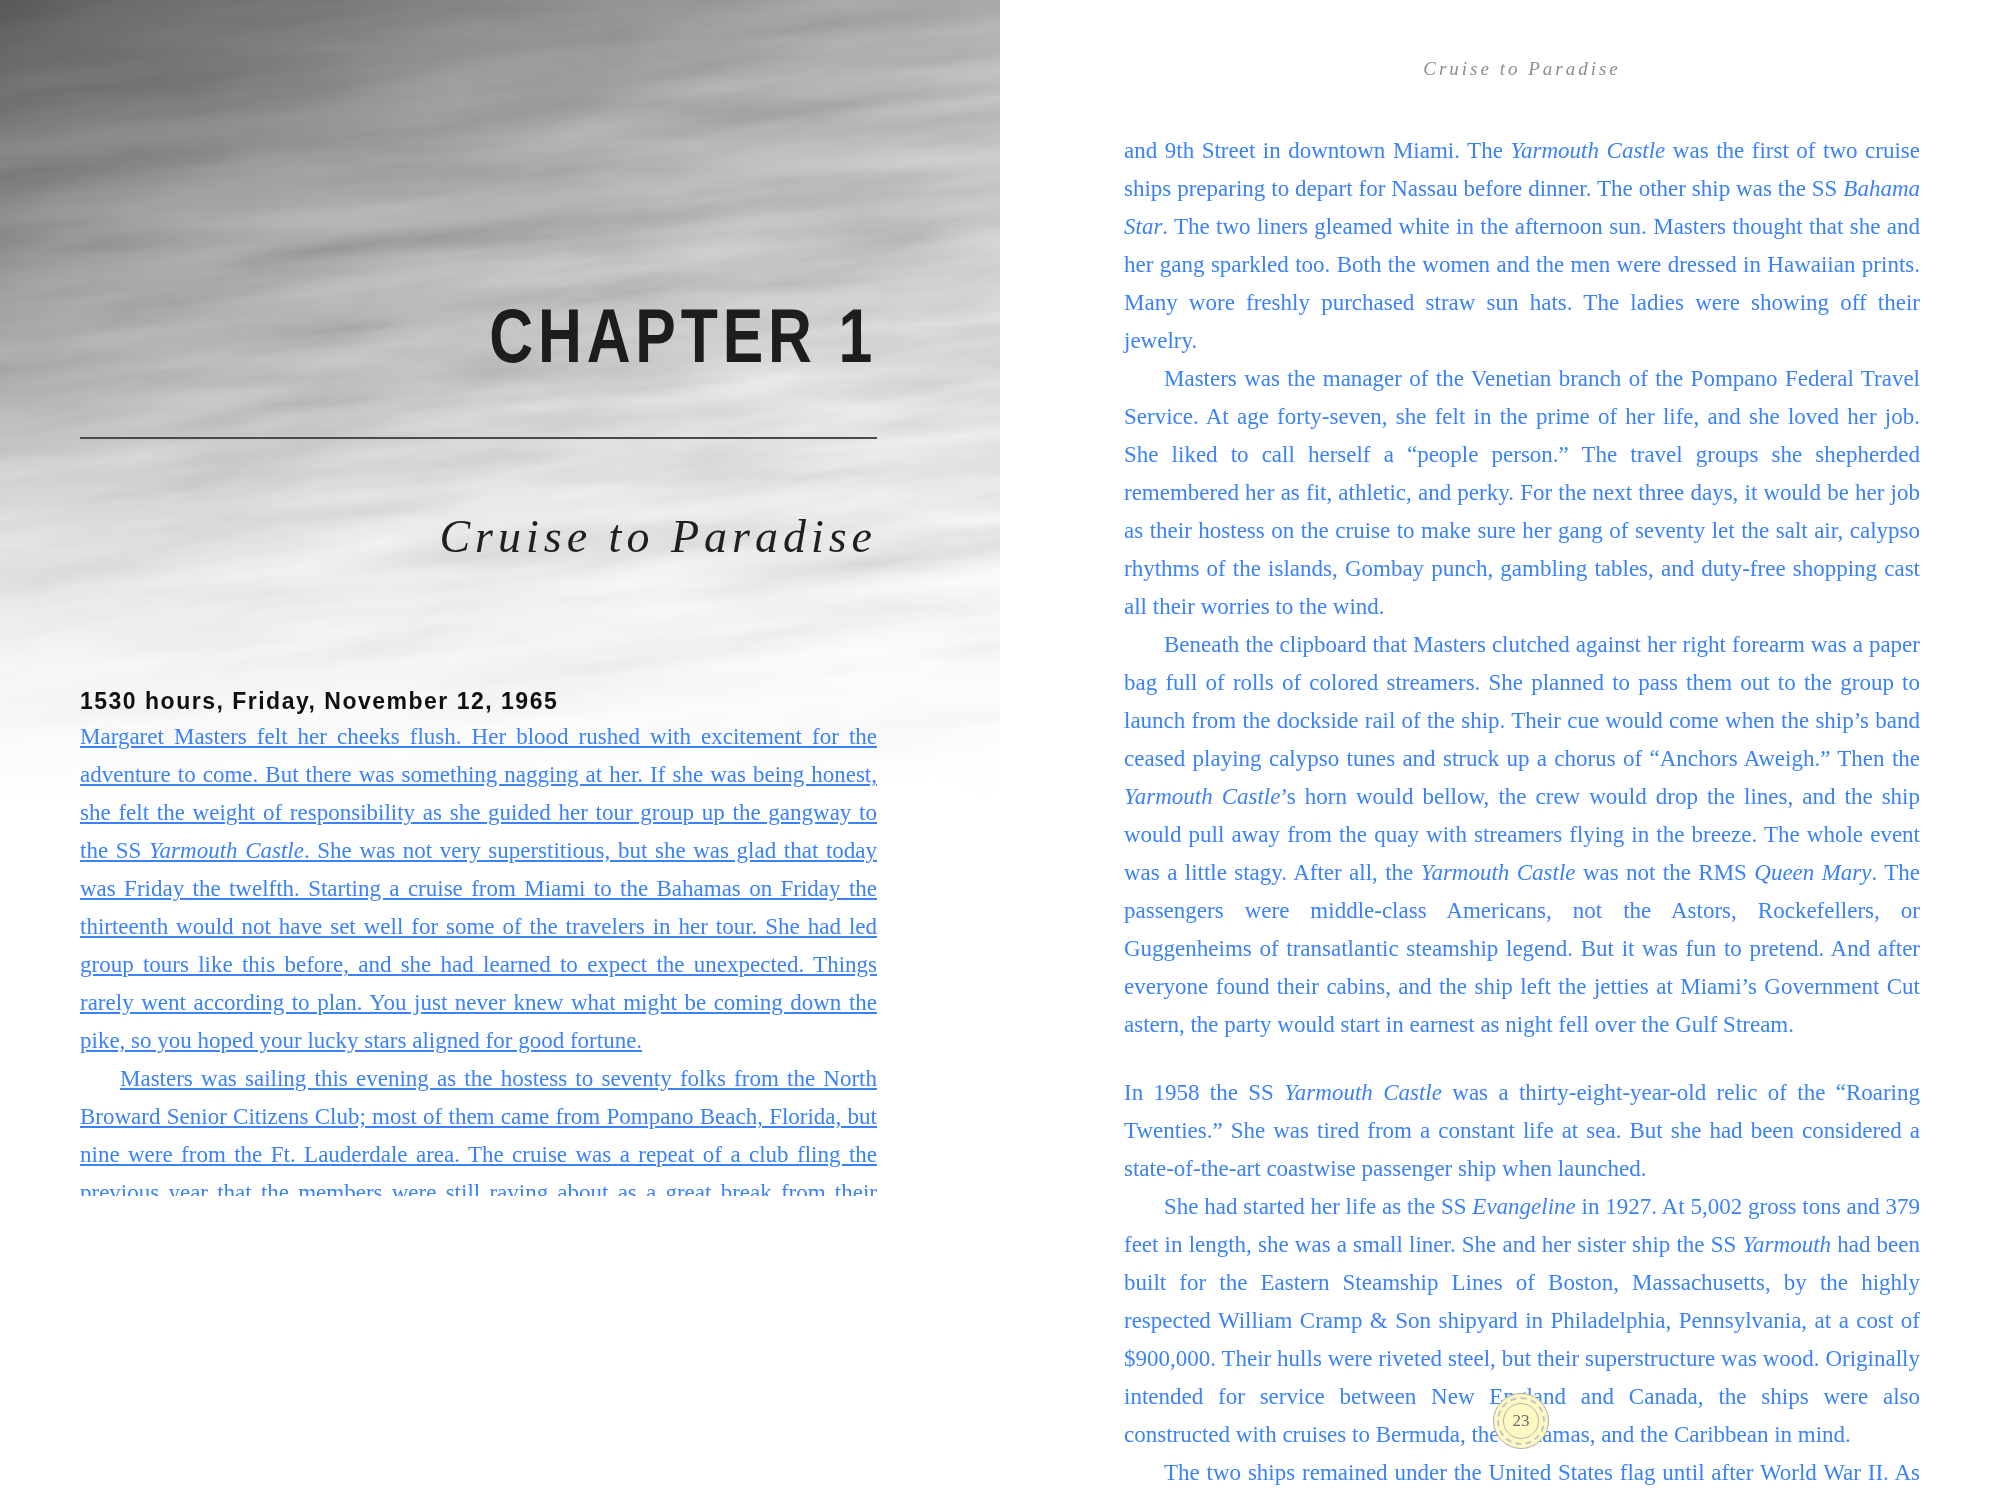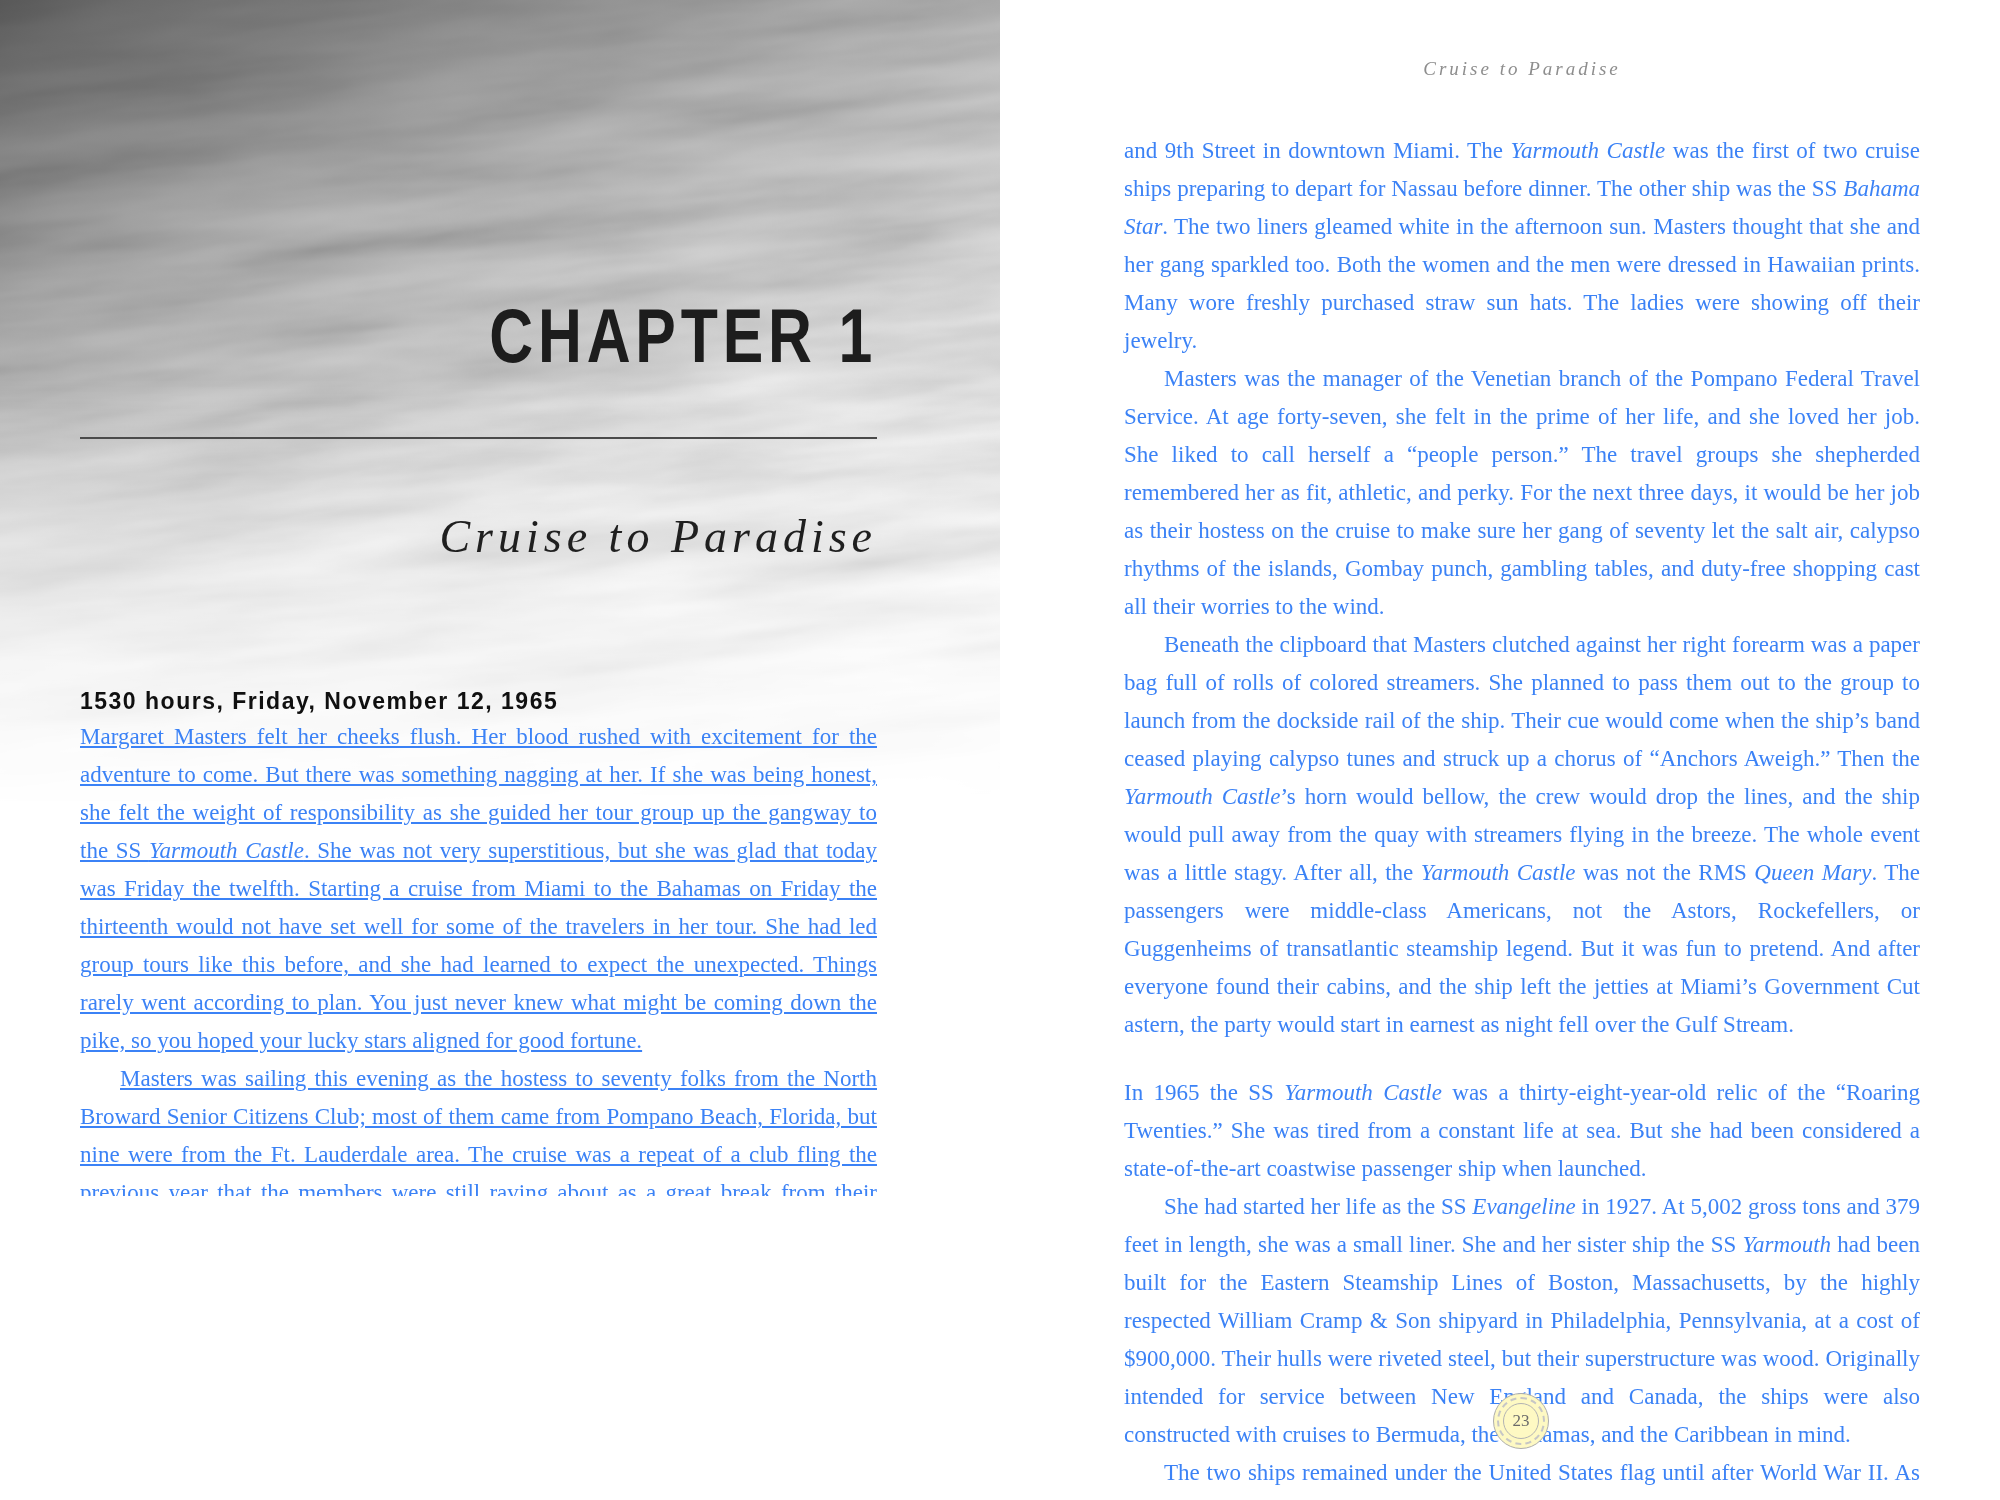--- a/index.html
+++ b/index.html
@@ -118,21 +118,21 @@
     </div>
   </div>
 
   <div class="page page-right">
     <div class="right-col">
       <div class="running-header">Cruise to Paradise</div>
       <div class="body-text body-right">
           <p class="para"><span>and 9th Street in downtown Miami. The </span><span class="it">Yarmouth Castle</span><span> was the first of two cruise ships preparing to depart for Nassau before dinner. The other ship was the SS </span><span class="it">Bahama Star</span><span>. The two liners gleamed white in the afternoon sun. Masters thought that she and her gang sparkled too. Both the women and the men were dressed in Hawaiian prints. Many wore freshly purchased straw sun hats. The ladies were showing off their jewelry.</span></p>
           <p class="para indent"><span>Masters was the manager of the Venetian branch of the Pompano Federal Travel Service. At age forty-seven, she felt in the prime of her life, and she loved her job. She liked to call herself a “people person.” The travel groups she shepherded remembered her as fit, athletic, and perky. For the next three days, it would be her job as their hostess on the cruise to make sure her gang of seventy let the salt air, calypso rhythms of the islands, Gombay punch, gambling tables, and duty-free shopping cast all their worries to the wind.</span></p>
           <p class="para indent"><span>Beneath the clipboard that Masters clutched against her right forearm was a paper bag full of rolls of colored streamers. She planned to pass them out to the group to launch from the dockside rail of the ship. Their cue would come when the ship’s band ceased playing calypso tunes and struck up a chorus of “Anchors Aweigh.” Then the </span><span class="it">Yarmouth Castle</span><span>’s horn would bellow, the crew would drop the lines, and the ship would pull away from the quay with streamers flying in the breeze. The whole event was a little stagy. After all, the </span><span class="it">Yarmouth Castle</span><span> was not the RMS </span><span class="it">Queen Mary</span><span>. The passengers were middle-class Americans, not the Astors, Rockefellers, or Guggenheims of transatlantic steamship legend. But it was fun to pretend. And after everyone found their cabins, and the ship left the jetties at Miami’s Government Cut astern, the party would start in earnest as night fell over the Gulf Stream.</span></p>
-          <p class="para gap"><span>In 1965 the SS </span><span class="it">Yarmouth Castle</span><span> was a thirty-eight-year-old relic of the “Roaring Twenties.” She was tired from a constant life at sea. But she had been considered a state-of-the-art coastwise passenger ship when launched.</span></p>
+          <p class="para gap"><span>In 1958 the SS </span><span class="it">Yarmouth Castle</span><span> was a thirty-eight-year-old relic of the “Roaring Twenties.” She was tired from a constant life at sea. But she had been considered a state-of-the-art coastwise passenger ship when launched.</span></p>
           <p class="para indent"><span>She had started her life as the SS </span><span class="it">Evangeline</span><span> in 1927. At 5,002 gross tons and 379 feet in length, she was a small liner. She and her sister ship the SS </span><span class="it">Yarmouth</span><span> had been built for the Eastern Steamship Lines of Boston, Massachusetts, by the highly respected William Cramp &amp; Son shipyard in Philadelphia, Pennsylvania, at a cost of $900,000. Their hulls were riveted steel, but their superstructure was wood. Originally intended for service between New England and Canada, the ships were also constructed with cruises to Bermuda, the Bahamas, and the Caribbean in mind.</span></p>
           <p class="para indent"><span>The two ships remained under the United States flag until after World War II. As British passenger ships took on troop-carrying duties in late 1939 and 1940,</span></p>
         </div>
     </div>
 
     <div class="porthole porthole-right">
       <span class="page-num">23</span>
     </div>
   </div>
 

